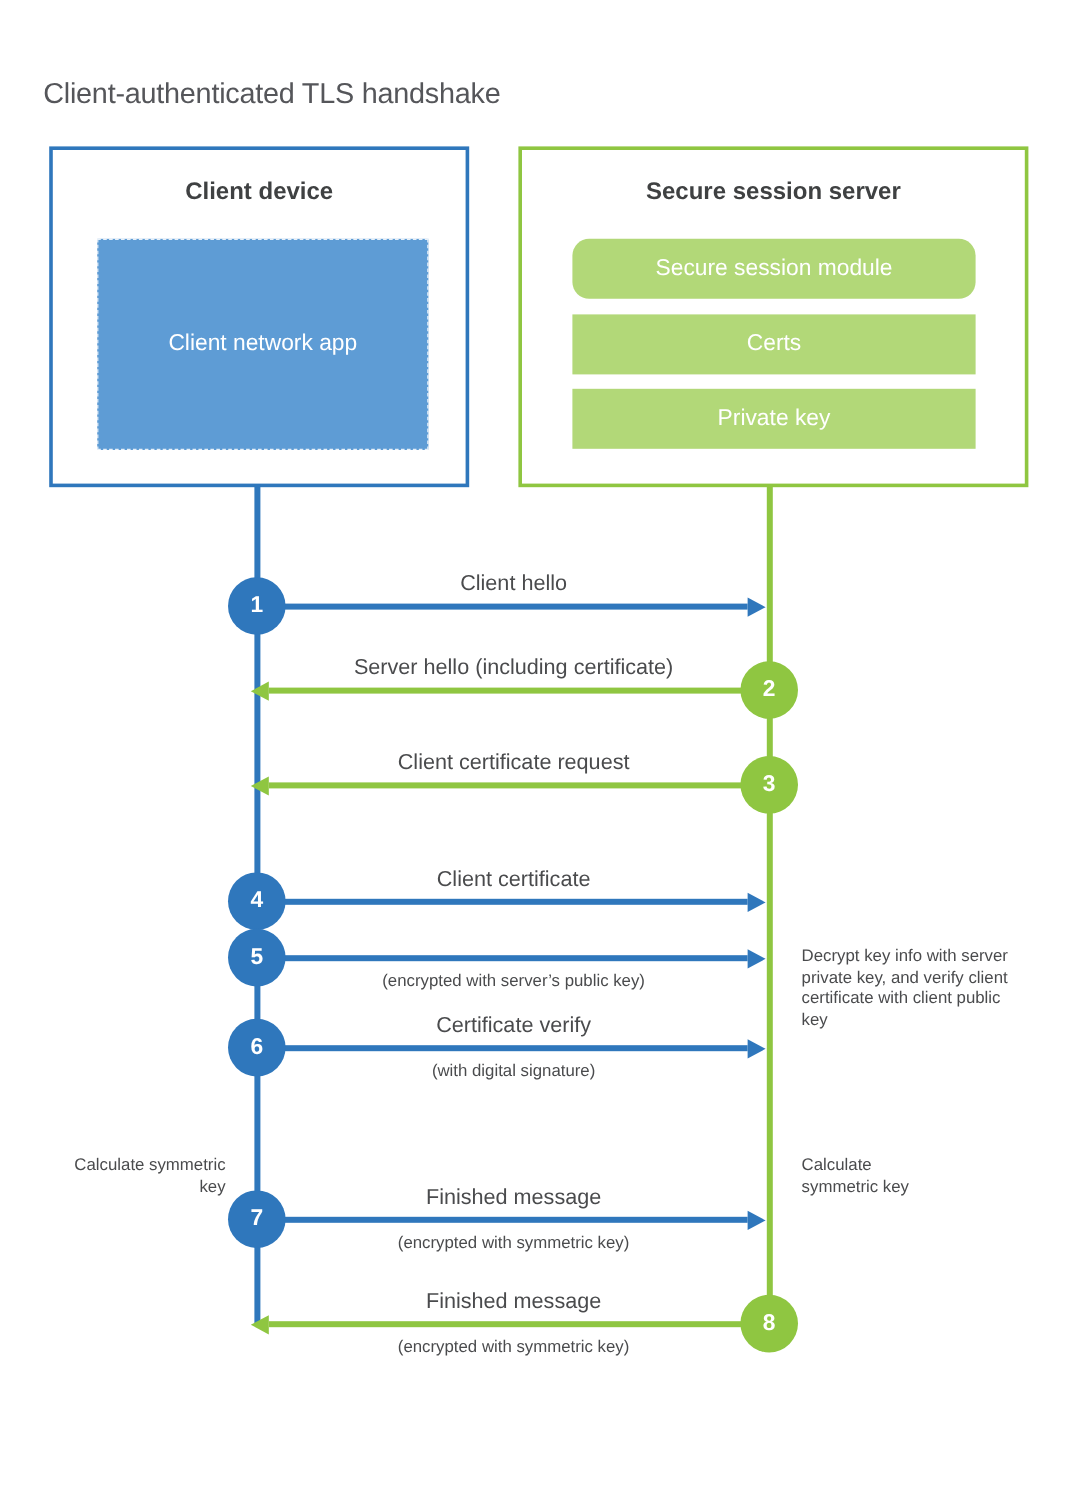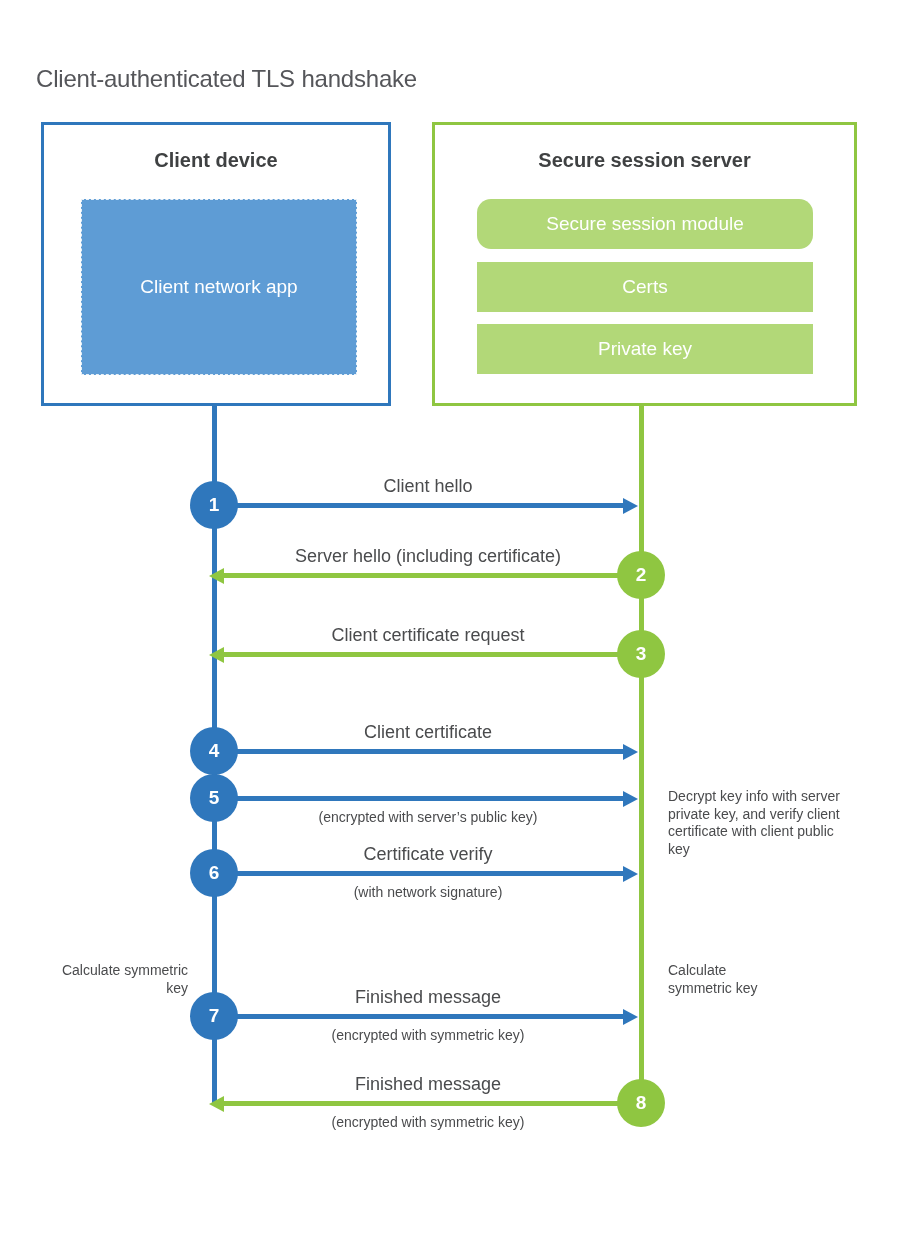--- a/index.html
+++ b/index.html
@@ -189,21 +189,21 @@
 
   <div class="step s5">
     <div class="msg-sublabel">(encrypted with server’s public key)</div>
     <div class="arrow-line blue"></div>
     <div class="arrow-head right"></div>
     <div class="circle blue-c">5</div>
   </div>
 
   <div class="step s6">
     <div class="msg-label">Certificate verify</div>
-    <div class="msg-sublabel">(with network signature)</div>
+    <div class="msg-sublabel">(with digital signature)</div>
     <div class="arrow-line blue"></div>
     <div class="arrow-head right"></div>
     <div class="circle blue-c">6</div>
   </div>
 
   <div class="step s7">
     <div class="msg-label">Finished message</div>
     <div class="msg-sublabel">(encrypted with symmetric key)</div>
     <div class="arrow-line blue"></div>
     <div class="arrow-head right"></div>

